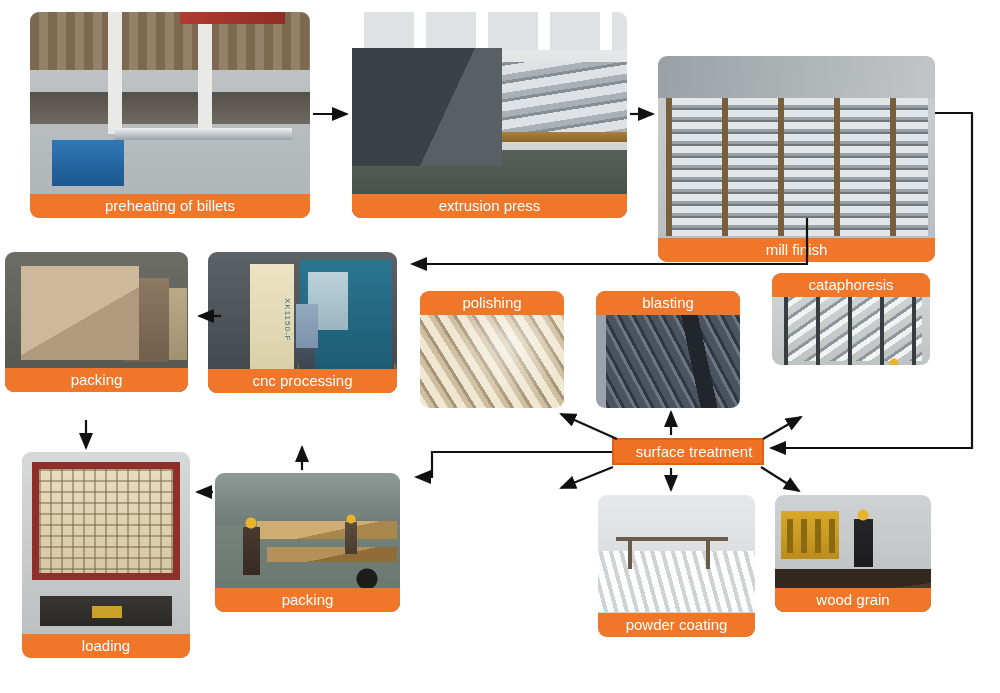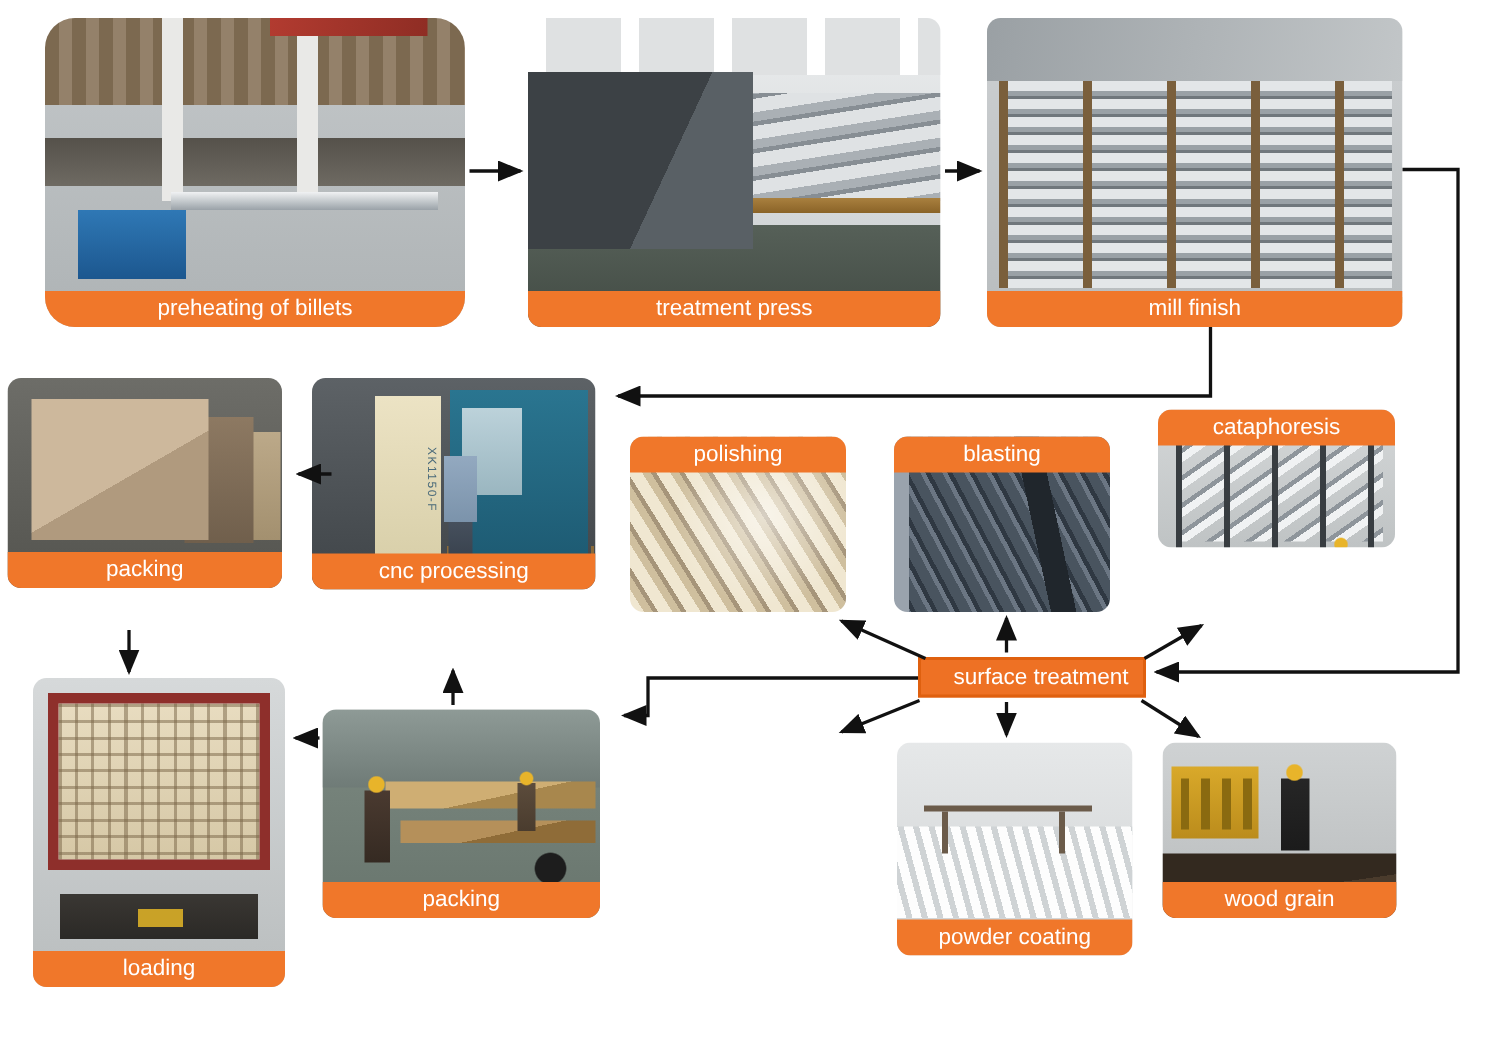--- a/index.html
+++ b/index.html
@@ -16,34 +16,34 @@
 
   
   .p-preheat{background:
     linear-gradient(100deg,#b23b30,#8f2d24) 150px 0/105px 12px no-repeat,
     linear-gradient(#2f78b5,#1c578f) 22px 128px/72px 46px no-repeat,
     linear-gradient(#f0f2f3,#9aa2a8) 84px 116px/178px 12px no-repeat,
     linear-gradient(90deg,#e9e9e7 0 14px,rgba(0,0,0,0) 14px) 78px 0/14px 122px no-repeat,
     linear-gradient(90deg,#e9e9e7 0 14px,rgba(0,0,0,0) 14px) 168px 0/14px 122px no-repeat,
     linear-gradient(#55514a,#6e6a62) 0 80px/100% 32px no-repeat,
     repeating-linear-gradient(90deg,#7c6950 0 9px,#94816a 9px 18px) 0 0/100% 58px no-repeat,
-    linear-gradient(#c4c8ca,#aeb3b5); border-radius: 20px;}
+    linear-gradient(#c4c8ca,#aeb3b5);}
   .p-extrude{background:
     linear-gradient(115deg,#3c4145 0 60%,#596065 60%) 0 36px/150px 118px no-repeat,
     linear-gradient(#a9803f,#8a6327) 0 120px/100% 10px no-repeat,
     repeating-linear-gradient(171deg,#dfe2e4 0 9px,#aab0b5 9px 15px,#878e94 15px 18px) 60px 50px/215px 72px no-repeat,
     linear-gradient(#566058,#414a43) 0 138px/100% 68px no-repeat,
     repeating-linear-gradient(90deg,#ffffff 0 12px,#dfe1e2 12px 62px) 0 0/100% 38px no-repeat,
     linear-gradient(#eceeef,#c6cacc);}
   .p-mill{background:
     repeating-linear-gradient(90deg,#7a5f3c 0 6px,rgba(0,0,0,0) 6px 56px) 8px 42px/262px 138px no-repeat,
     repeating-linear-gradient(#e3e6e8 0 7px,#9aa1a6 7px 10px,#70777c 10px 12px) 8px 42px/262px 138px no-repeat,
     linear-gradient(#d8b964,#d8b964) 0 186px/100% 4px no-repeat,
     linear-gradient(100deg,#9aa0a4,#c2c6c8) 0 0/100% 42px no-repeat,
-    linear-gradient(#cdd0d2,#b8bcbe);}
+    linear-gradient(#cdd0d2,#b8bcbe); margin-top: 44px;}
   .p-packa{background:
     linear-gradient(150deg,#cdb89c 0 55%,#b09a7e 55%) 16px 14px/118px 94px no-repeat,
     linear-gradient(#8d7962,#705f4c) 118px 26px/46px 84px no-repeat,
     linear-gradient(#bca989,#a3906f) 148px 36px/34px 72px no-repeat,
     linear-gradient(#6d6d68,#54544f);}
   .p-cnc{background:
     linear-gradient(#93a9c0,#7b93ab) 88px 52px/22px 44px no-repeat,
     linear-gradient(#46505d,#39424e) 91px 96px/16px 24px no-repeat,
     linear-gradient(#bcd2da,#9ab6c0) 100px 20px/40px 58px no-repeat,
     linear-gradient(#2a7590,#1d5a72) 92px 8px/92px 116px no-repeat,
@@ -106,21 +106,21 @@
 </style>
 </head>
 <body>
 
 <div class="canvas">
 
   <div class="photo p-preheat" style="left:30px;top:12px;width:280px;height:206px">
     <div class="plabel pb">preheating of billets</div>
   </div>
   <div class="photo p-extrude" style="left:352px;top:12px;width:275px;height:206px">
-    <div class="plabel pb">treatment press</div>
+    <div class="plabel pb">extrusion press</div>
   </div>
   <div class="photo p-mill" style="left:658px;top:12px;width:277px;height:206px">
     <div class="plabel pb">mill finish</div>
   </div>
 
   <div class="photo p-packa" style="left:5px;top:252px;width:183px;height:140px">
     <div class="plabel pb">packing</div>
   </div>
   <div class="photo p-cnc" style="left:208px;top:252px;width:189px;height:141px">
     <div class="cnc-panel">XK1150-F</div>

